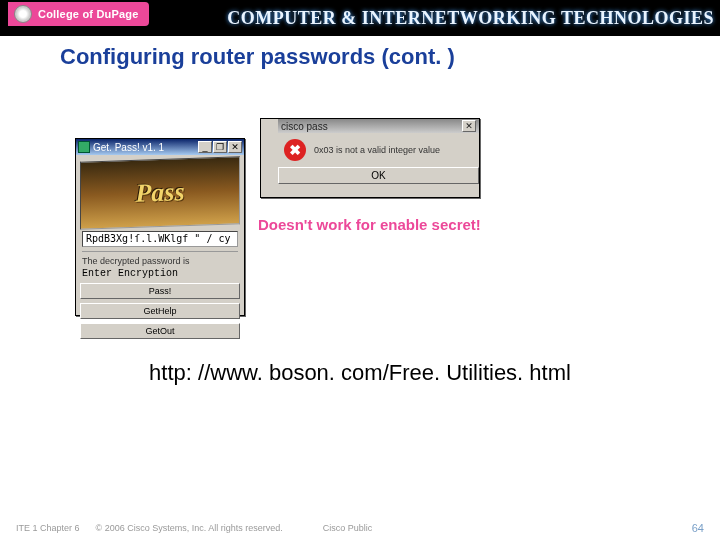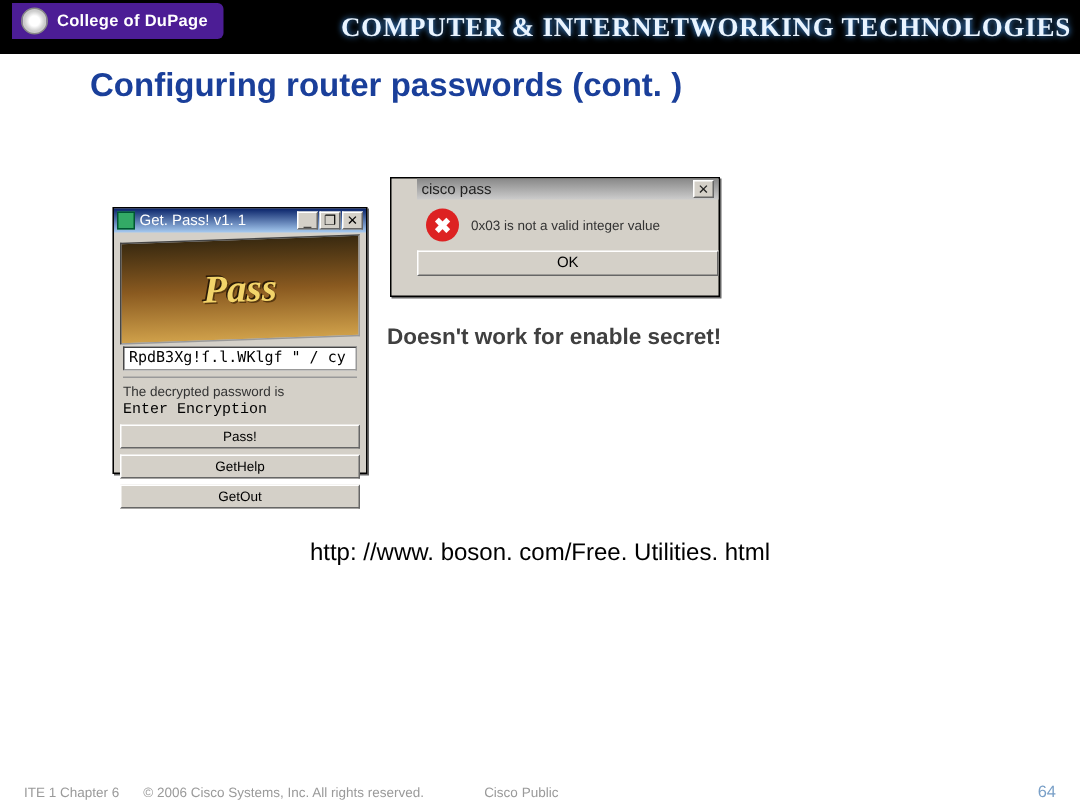--- a/index.html
+++ b/index.html
@@ -18,21 +18,21 @@
     align-items: center;
     position: relative;
   }
   .college-badge {
     position: absolute;
     left: 8px;
     top: 2px;
     display: flex;
     align-items: center;
     gap: 6px;
-    background: #4c1d95;
+    background: #ec4899;
     padding: 3px 10px 3px 6px;
     border-top-right-radius: 4px;
     border-bottom-right-radius: 4px;
   }
   .college-badge .globe {
     width: 18px; height: 18px; border-radius: 50%;
     background: radial-gradient(circle, #fff 30%, #ccc 60%);
     border: 1px solid #888;
   }
   .college-badge span {
@@ -169,30 +169,30 @@
   .err-text { font-size:9px; color:#333; }
   .ok-wrap { text-align:center; padding-bottom:4px; }
   .ok-btn {
     background:#d4d0c8;
     border: 1px solid #fff; border-right-color:#666; border-bottom-color:#666;
     font-size:10px; padding: 2px 18px;
   }
   .callout {
     position:absolute;
     left: 258px; top: 106px;
-    color: #404040;
+    color: #ec4899;
     font-weight: bold;
     font-size: 15px;
   }
   .url-line {
     position:absolute;
     left: 0; right: 0;
     top: 250px;
     text-align:center;
-    font-size: 16px;
+    font-size: 22px;
     color: #000;
     font-family: Arial, sans-serif;
   }
   .footer {
     position:absolute;
     bottom: 6px; left: 0; right: 0;
     display:flex; align-items:center;
     font-size: 9px;
     color: #9a9a9a;
     padding: 0 16px;

